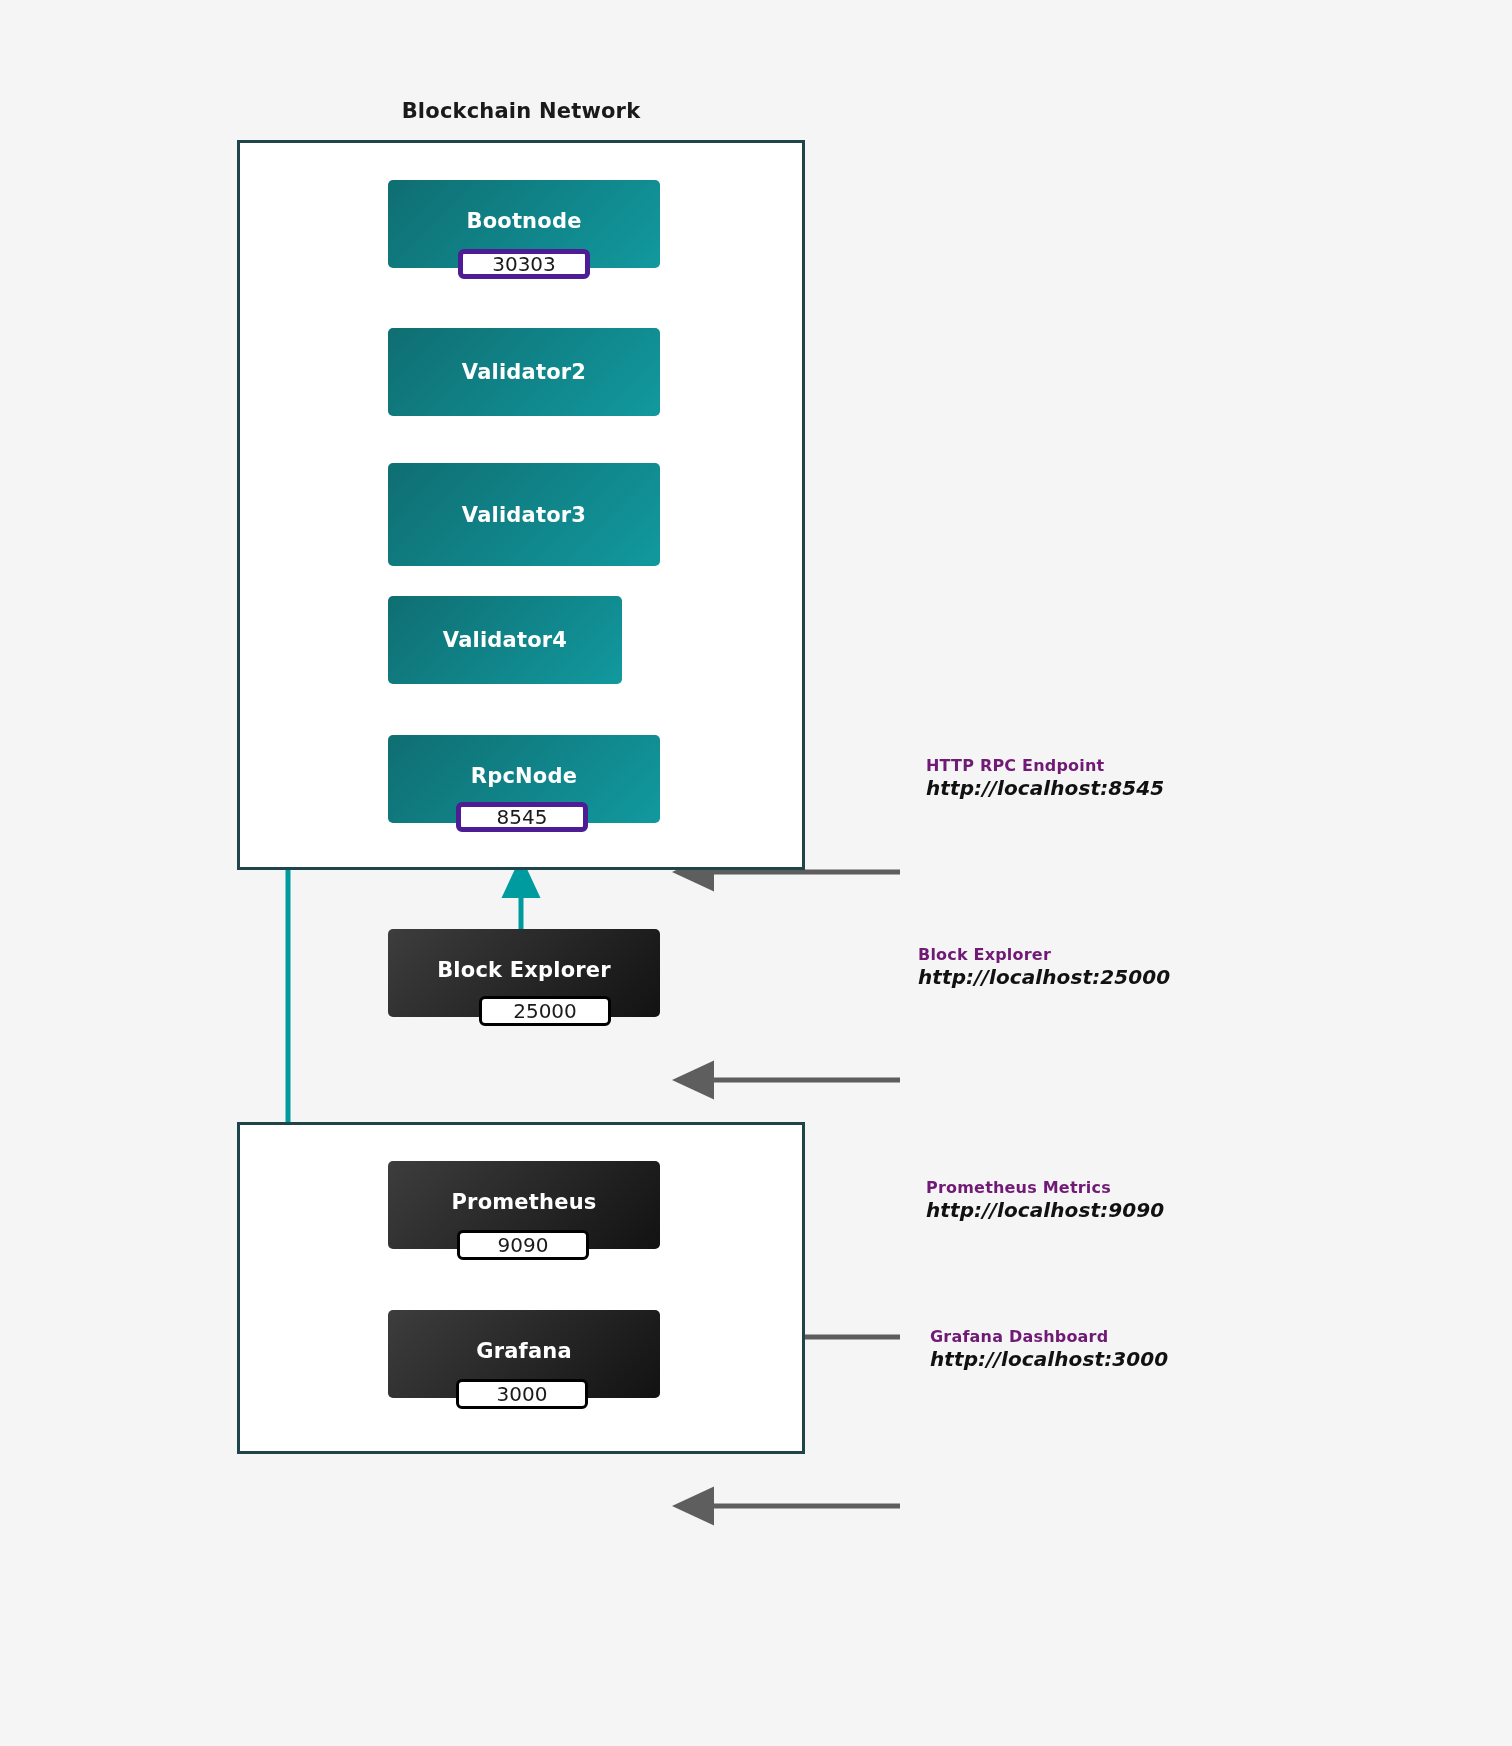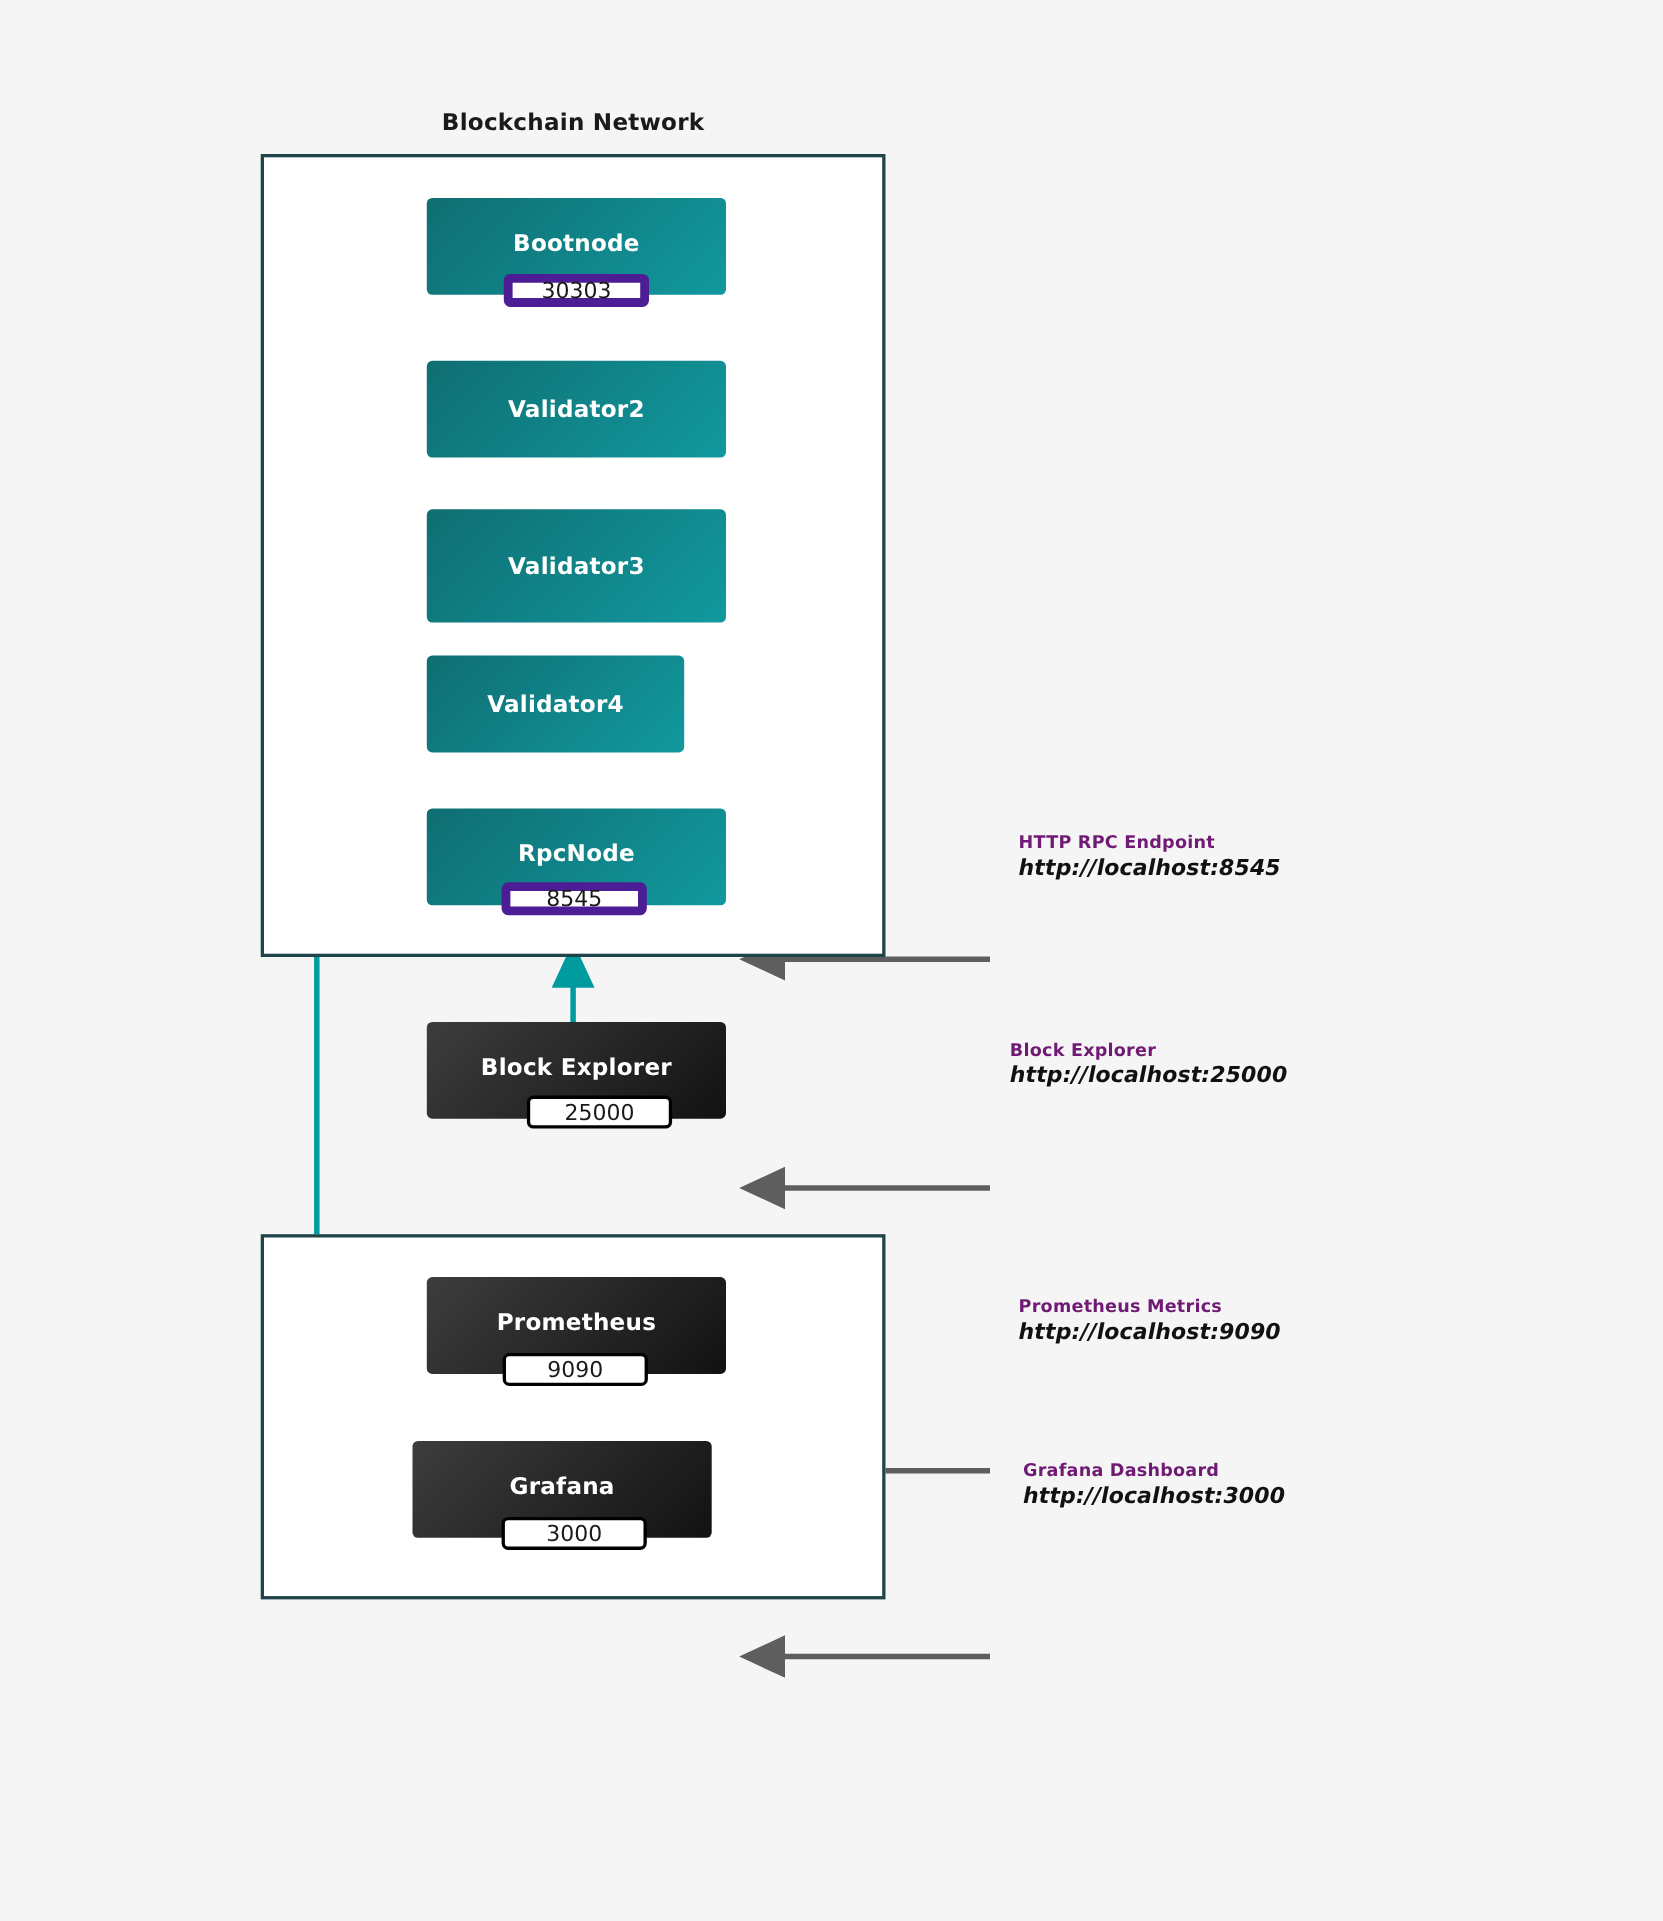--- a/index.html
+++ b/index.html
@@ -69,21 +69,21 @@
     box-sizing: border-box;
     border-radius: 6px;
     display: flex;
     align-items: center;
     justify-content: center;
     font-size: 20px;
     color: #1a1a1a;
     font-family: "DejaVu Sans", "Liberation Sans", sans-serif;
     white-space: nowrap;
   }
-  .port-badge.on-teal { border: 8px solid #4c1d95; }
+  .port-badge.on-teal { border: 5px solid #4c1d95; }
   .port-badge.on-dark { border: 3px solid #000000; }
   .annot {
     position: absolute;
     text-align: left;
     white-space: nowrap;
   }
   .annot-title {
     font-size: 16px;
     font-weight: bold;
     color: #701a75;
@@ -180,21 +180,21 @@
   <div class="node dark" style="left:388px; top:929px; width:272px; height:88px;">
     <span class="node-label">Block Explorer</span>
   </div>
   <div class="port-badge on-dark" style="left:459px; top:996px; width:132px; height:30px;margin-left:20px;">25000</div>
 
   <div class="node dark" style="left:388px; top:1161px; width:272px; height:88px;">
     <span class="node-label">Prometheus</span>
   </div>
   <div class="port-badge on-dark" style="left:457px; top:1230px; width:132px; height:30px;">9090</div>
 
-  <div class="node dark" style="left:375px; top:1310px; width:272px; height:88px;">
+  <div class="node dark" style="left:388px; top:1310px; width:272px; height:88px;">
     <span class="node-label">Grafana</span>
   </div>
   <div class="port-badge on-dark" style="left:456px; top:1379px; width:132px; height:30px;">3000</div>
 
   <div class="annot" style="left:926px; top:757px;">
     <div class="annot-title">HTTP RPC Endpoint</div>
     <div class="annot-url">http://localhost:8545</div>
   </div>
 
   <div class="annot" style="left:918px; top:946px;">

